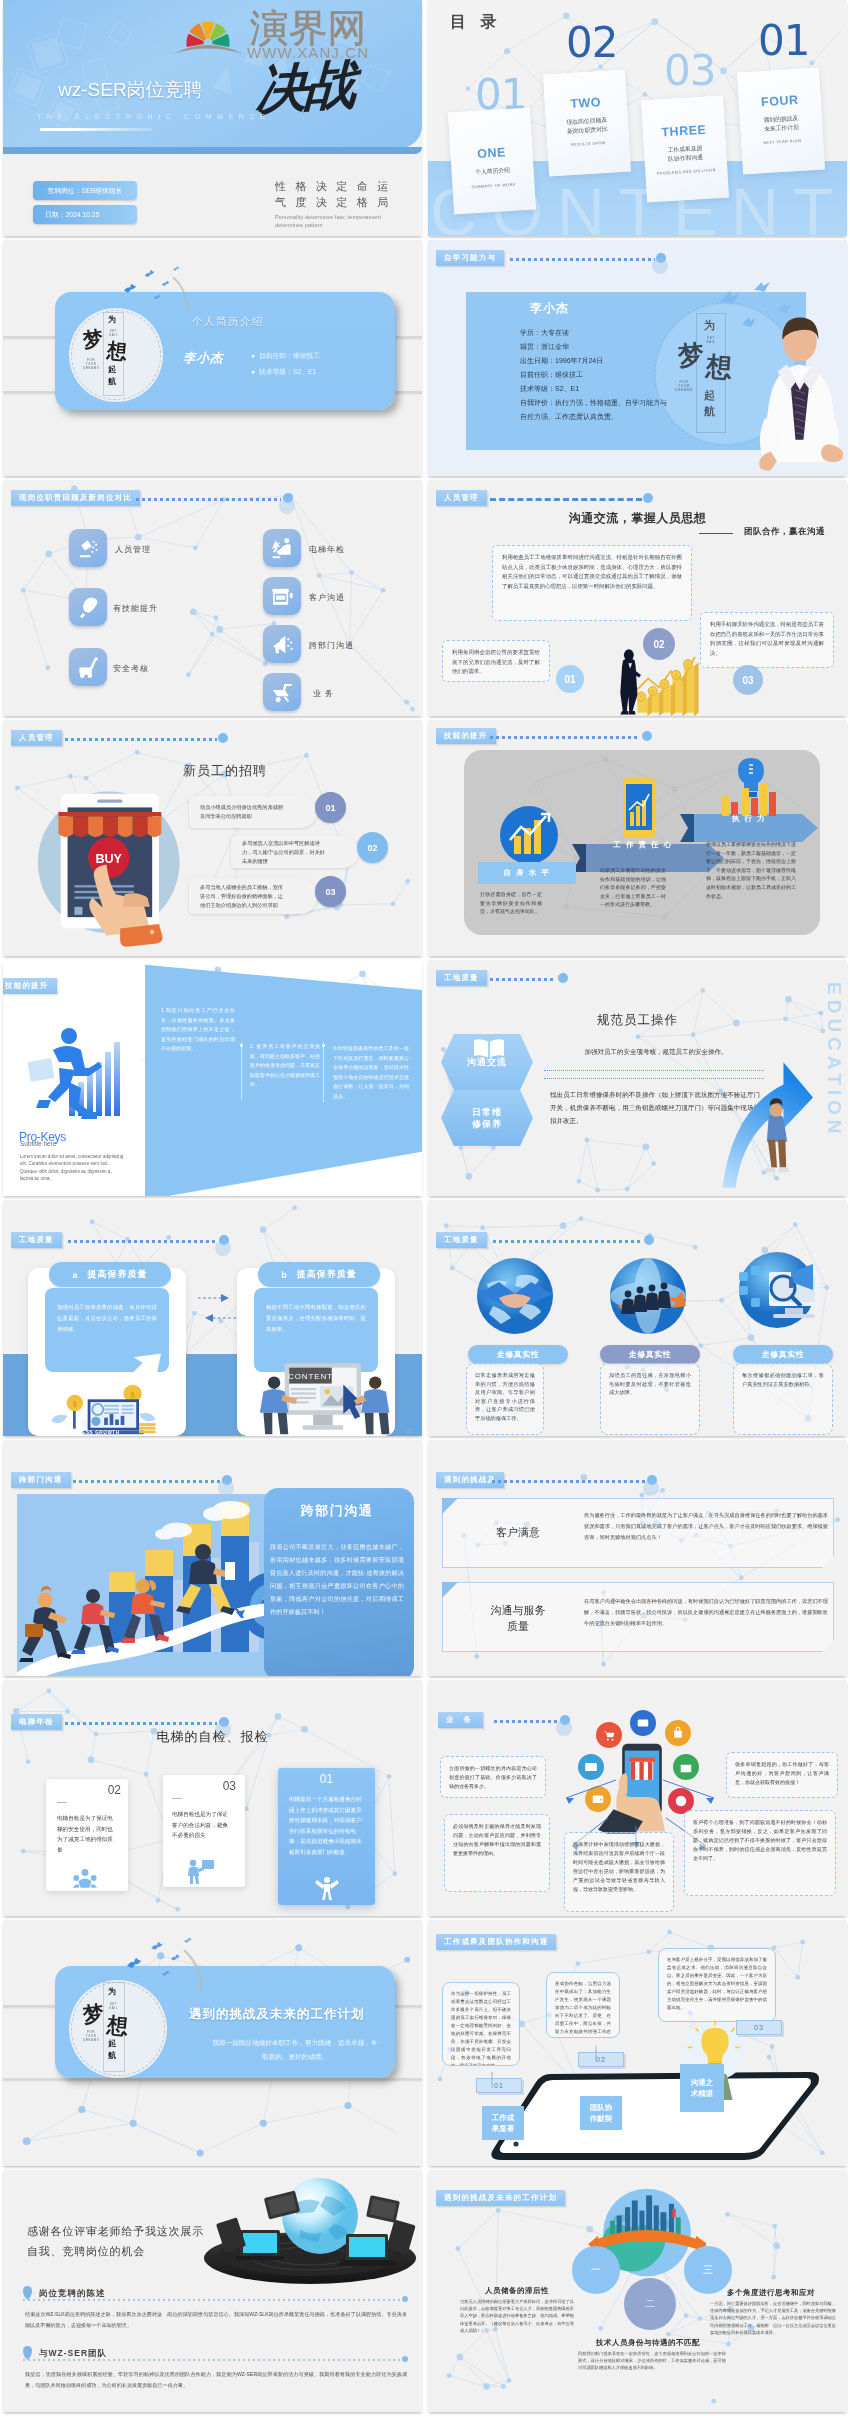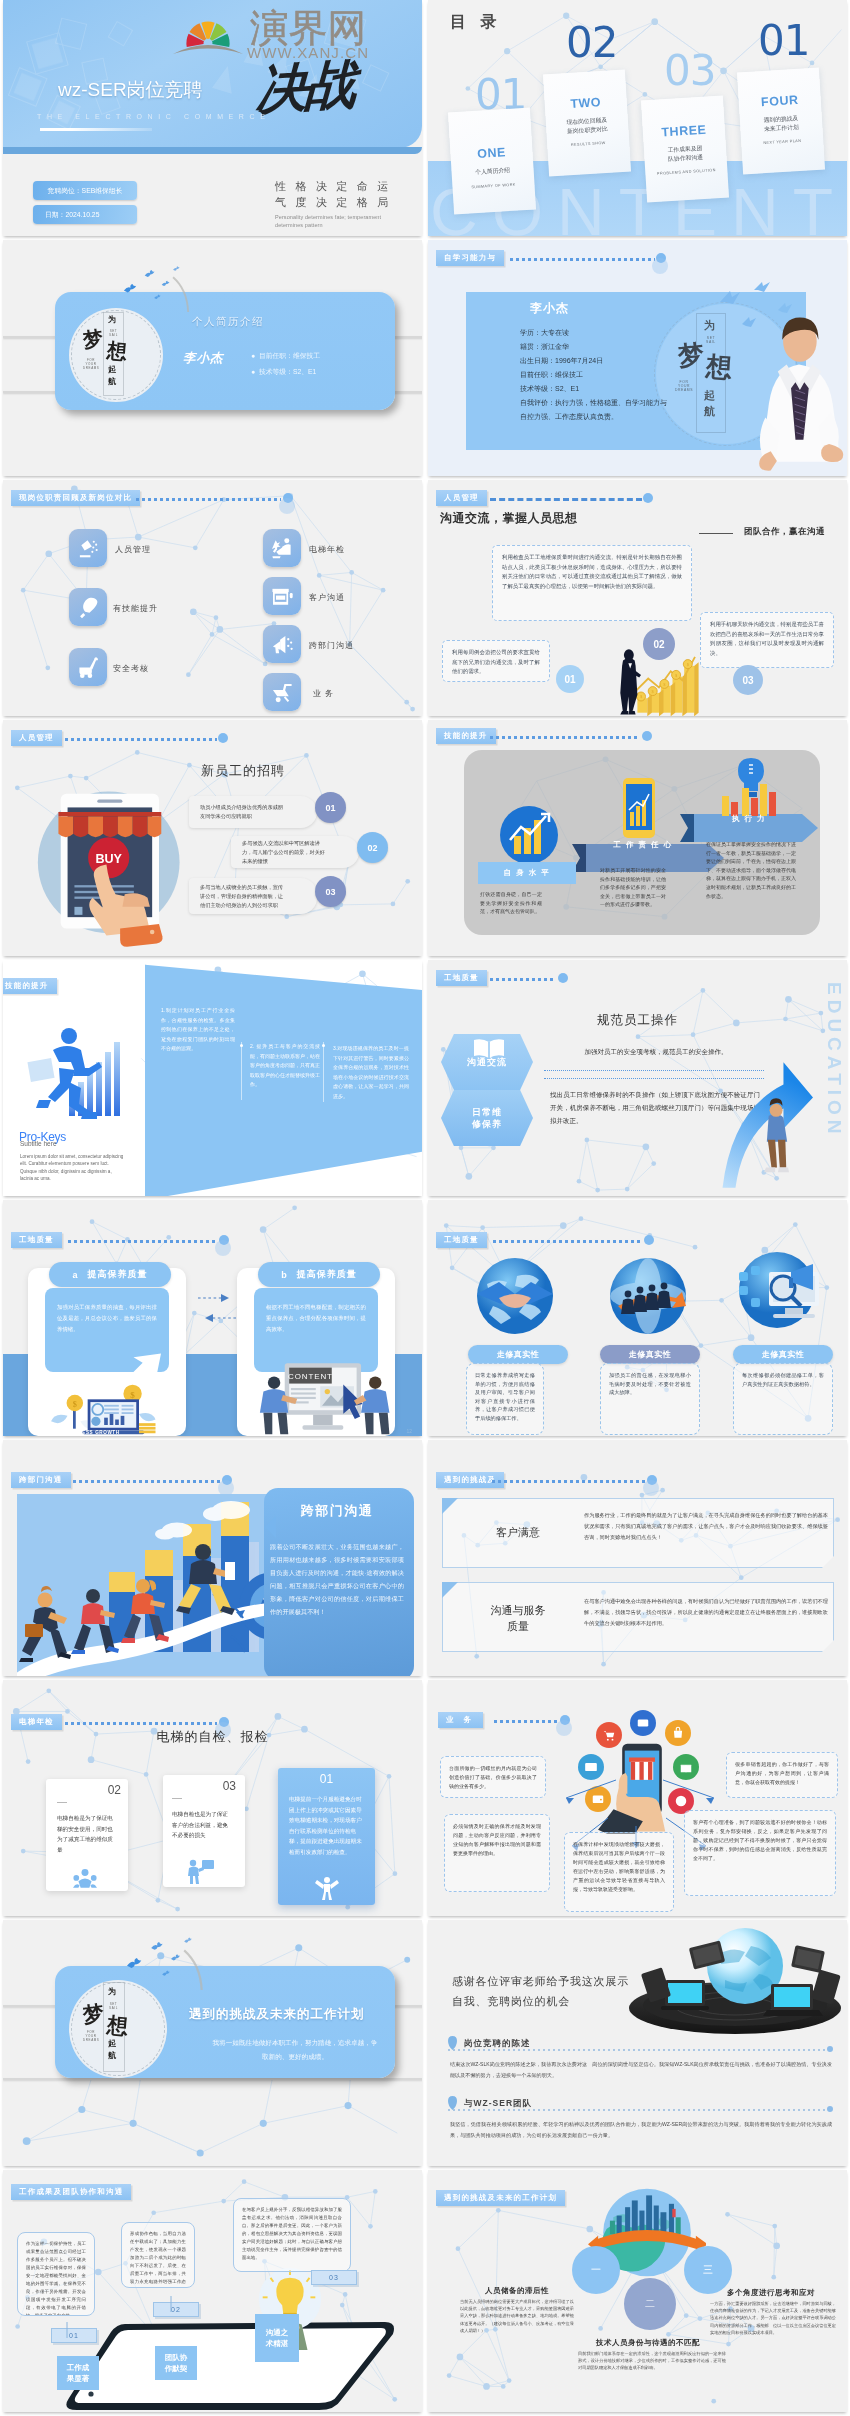--- a/index.html
+++ b/index.html
@@ -89,30 +89,30 @@
 .s4 .dashc{position:absolute;left:226px;top:62px;width:144px;height:144px;border-radius:50%;border:1.2px dashed #8fb9dd;}
 
 
 .s5 .ic{position:absolute;width:38px;height:38px;border-radius:9px;
   background:linear-gradient(150deg,#a6bfe0,#7fb2ea);box-shadow:0 2px 3px rgba(0,0,0,.16);
   display:flex;align-items:center;justify-content:center;}
 .s5 .ic svg{width:23px;height:23px;fill:#fff}
 .s5 .lb{position:absolute;font-size:8px;color:#4b4b4b;letter-spacing:1px;white-space:nowrap}
 
 
-.s6 .ttl{position:absolute;left:12px;right:0;top:30px;text-align:left;font-size:12px;color:#333;font-weight:600;letter-spacing:.5px}
+.s6 .ttl{position:absolute;left:0;right:0;top:30px;text-align:center;font-size:12px;color:#333;font-weight:600;letter-spacing:.5px}
 .s6 .sub{position:absolute;right:22px;top:46px;font-size:8.5px;color:#333;font-weight:600;letter-spacing:.5px}
 .s6 .subl{position:absolute;right:114px;top:53px;width:34px;border-top:1px solid #555}
 .bx{position:absolute;border:1px dashed #9dc4ec;border-radius:5px;background:rgba(255,255,255,.5);
   font-size:5.4px;line-height:9.5px;color:#3f4a57;padding:7px 9px;text-align:justify}
 .s6 .nb{position:absolute;border-radius:50%;display:flex;align-items:center;justify-content:center;
   color:#fff;font-size:10px;font-weight:600}
 
 
-.s7 .ttl{position:absolute;left:198px;top:42px;font-size:13px;color:#3a3a3a;font-weight:400;letter-spacing:1px}
+.s7 .ttl{position:absolute;left:180px;top:42px;font-size:13px;color:#3a3a3a;font-weight:400;letter-spacing:1px}
 .s7 .row{position:absolute;height:32px;border-radius:4px 16px 16px 4px;background:#f2f2f2;box-shadow:0 1px 3px rgba(0,0,0,.12);
   font-size:5.2px;line-height:9px;color:#3d3d3d;padding:6px 30px 6px 11px;display:flex;align-items:center;}
 .s7 .bub{position:absolute;width:30px;height:30px;border-radius:50%;display:flex;align-items:center;justify-content:center;
   color:#fff;font-size:9px;font-weight:600;box-shadow:0 1px 2px rgba(0,0,0,.16)}
 
 
 .s8 .gbox{position:absolute;left:36px;top:30px;width:356px;height:185px;background:#c9c9c9;border-radius:18px}
 .s8 .lbl{position:absolute;height:22px;display:flex;align-items:center;justify-content:center;
   color:#fff;font-size:7.5px;font-weight:600;letter-spacing:1.5px}
 .s8 .tx{position:absolute;font-size:5px;line-height:8.6px;color:#3a3a3a;text-align:justify}
@@ -1717,89 +1717,20 @@
   <div class="sealch" style="left:80px;top:80px;font-size:21px;transform:rotate(-8deg)">梦</div>
   <div class="sealch" style="left:104px;top:92px;font-size:21px;transform:rotate(5deg)">想</div>
   <div class="sealch" style="left:105px;top:118px;font-size:8px;transform:rotate(-4deg)">起</div>
   <div class="sealch" style="left:105px;top:130px;font-size:8px;transform:rotate(-4deg)">航</div>
   <div class="sealen" style="left:104px;top:82px;width:13px">SET SAIL</div>
   <div class="sealen" style="left:80px;top:110px;width:16px">FOR YOUR DREAMS</div>
   <div class="ttl">遇到的挑战及未来的工作计划</div>
   <div class="sub">我将一如既往地做好本职工作，努力踏雄，追求卓越，争取新的、更好的成绩。</div>
 </div>
 
-<div class="slide s19">
-  <svg style="position:absolute;right:2px;top:6px;width:220px;height:112px" viewBox="0 0 220 112">
-    <defs>
-          <radialGradient id="gg19" cx="0.35" cy="0.3">
-            <stop offset="0" stop-color="#ffffff"></stop>
-            <stop offset="0.5" stop-color="#ccf0ff"></stop>
-            <stop offset="1" stop-color="#5fc0e8"></stop>
-          </radialGradient>
-    <linearGradient id="pl19" x1="0" y1="0" x2="0" y2="1">
-            <stop offset="0" stop-color="#3a3a3a"></stop>
-            <stop offset="1" stop-color="#141414"></stop>
-          </linearGradient>
-        </defs>
-    <ellipse cx="110" cy="82" rx="106" ry="26" fill="url(#pl19)"></ellipse>
-    <ellipse cx="110" cy="79" rx="92" ry="21" fill="#262626"></ellipse>
-    <g fill="none" stroke="#3c3c3c" stroke-width="1">
-          <ellipse cx="110" cy="80" rx="60" ry="14"></ellipse>
-          <ellipse cx="110" cy="80" rx="40" ry="9"></ellipse>
-        </g>
-    <circle cx="120" cy="40" r="38" fill="url(#gg19)"></circle>
-    <g fill="#2e9fd0" opacity=".45" transform="translate(-2,-4)">
-          <path d="M96 32 q14-8 26-2 l-6 10 l-18 2z"></path>
-          <path d="M128 24 q14 2 20 12 l-12 8 l-14-10z"></path>
-    <path d="M102 58 q14 6 22 2 l-4 10 l-18-4z"></path>
-          <path d="M136 52 q12 2 14 10 l-12 6 l-8-10z"></path>
-        </g>
-    <g>
-          <rect x="40" y="54" width="40" height="26" rx="2" fill="#2e2e2e"></rect>
-          <rect x="43" y="57" width="34" height="20" fill="#3fd2f5"></rect>
-    <rect x="36" y="80" width="48" height="4" rx="2" fill="#1c1c1c"></rect>
-        </g>
-    <g>
-          <rect x="146" y="58" width="42" height="26" rx="2" fill="#303030"></rect>
-          <rect x="149" y="61" width="36" height="20" fill="#3fd2f5"></rect>
-    <path d="M142 84 h52 l4 6 h-60z" fill="#1c1c1c"></path>
-        </g>
-    <g>
-          <rect x="66" y="18" width="32" height="22" rx="2" fill="#343434" transform="rotate(-14 82 29)"></rect>
-    <rect x="69" y="21" width="26" height="16" fill="#4a4a4a" transform="rotate(-14 82 29)"></rect>
-        </g>
-    <g>
-          <rect x="168" y="22" width="30" height="22" rx="2" fill="#343434" transform="rotate(12 183 33)"></rect>
-    <rect x="171" y="25" width="24" height="16" fill="#4a4a4a" transform="rotate(12 183 33)"></rect>
-        </g>
-    <g>
-          <rect x="20" y="44" width="22" height="30" rx="2" fill="#2e2e2e" transform="rotate(-18 31 59)"></rect>
-        </g>
-    <g>
-          <rect x="190" y="46" width="22" height="30" rx="2" fill="#2e2e2e" transform="rotate(16 201 61)"></rect>
-        </g>
-  </svg>
-  <div class="t1">感谢各位评审老师给予我这次展示</div>
-  <div class="t2">自我、竞聘岗位的机会</div>
-  <svg class="pin" style="top:116px" viewBox="0 0 9 14">
-    <path d="M4.5 0 q4.5 0 4.5 5 q0 5 -4.5 9 q-4.5-4 -4.5-9 q0-5 4.5-5z" fill="#7fb5e6"></path>
-      </svg>
-  <div class="hh" style="top:118px">岗位竞聘的陈述</div>
-  <div class="dl" style="top:129px;width:382px"></div>
-  <div class="dd" style="left:399px;top:126px"></div>
-  <div class="pp" style="top:139px">结束这次WZ-SLK岗位竞聘的陈述之际，我替再次永达费对这　岗位的深切岗世与坚定信心。我深知WZ-SLK岗位所承载策责任与挑战，也准备好了以满腔热情、专业决发能以及不懈的努力，去迎接每一个未知的明天。</div>
-  <svg class="pin" style="top:176px" viewBox="0 0 9 14">
-    <path d="M4.5 0 q4.5 0 4.5 5 q0 5 -4.5 9 q-4.5-4 -4.5-9 q0-5 4.5-5z" fill="#7fb5e6"></path>
-      </svg>
-  <div class="hh" style="top:178px">与WZ-SER团队</div>
-  <div class="dl" style="top:189px;width:382px"></div>
-  <div class="dd" style="left:399px;top:186px"></div>
-  <div class="pp" style="top:199px">我坚信，凭借我在相关领域积累的经验、年轻学习的精神以及优秀的团队合作能力，我定能为WZ-SER岗位带来新的活力与突破。我期待着将我的专业能力转化为实践成果，与团队共同推动项目的成功，为公司的长远发展贡献自己一份力量。</div>
-</div>
-
 <div class="slide s18">
   <svg class="netsvg" viewBox="0 0 425 249">
         <g stroke="#cbdeef" stroke-width="0.7" fill="none">
           <path d="M287 28 L245 12"></path>
           <path d="M287 28 L224 32"></path>
           <path d="M287 28 L351 28"></path>
           <path d="M261 206 L217 223"></path>
           <path d="M261 206 L302 172"></path>
           <path d="M261 206 L287 148"></path>
           <path d="M349 128 L346 139"></path>
@@ -1894,20 +1825,89 @@
 术精湛</div>
   <svg style="position:absolute;left:40px;top:110px;width:300px;height:80px" viewBox="0 0 300 80">
     <g stroke="#8ab4dd" stroke-width="1" fill="none">
       <path d="M24 58 L24 42"></path>
           <path d="M128 32 L128 16"></path>
           <path d="M278 0 L278 -8"></path>
         </g>
   </svg>
 </div>
 
+<div class="slide s19">
+  <svg style="position:absolute;right:2px;top:6px;width:220px;height:112px" viewBox="0 0 220 112">
+    <defs>
+          <radialGradient id="gg19" cx="0.35" cy="0.3">
+            <stop offset="0" stop-color="#ffffff"></stop>
+            <stop offset="0.5" stop-color="#ccf0ff"></stop>
+            <stop offset="1" stop-color="#5fc0e8"></stop>
+          </radialGradient>
+    <linearGradient id="pl19" x1="0" y1="0" x2="0" y2="1">
+            <stop offset="0" stop-color="#3a3a3a"></stop>
+            <stop offset="1" stop-color="#141414"></stop>
+          </linearGradient>
+        </defs>
+    <ellipse cx="110" cy="82" rx="106" ry="26" fill="url(#pl19)"></ellipse>
+    <ellipse cx="110" cy="79" rx="92" ry="21" fill="#262626"></ellipse>
+    <g fill="none" stroke="#3c3c3c" stroke-width="1">
+          <ellipse cx="110" cy="80" rx="60" ry="14"></ellipse>
+          <ellipse cx="110" cy="80" rx="40" ry="9"></ellipse>
+        </g>
+    <circle cx="120" cy="40" r="38" fill="url(#gg19)"></circle>
+    <g fill="#2e9fd0" opacity=".45" transform="translate(-2,-4)">
+          <path d="M96 32 q14-8 26-2 l-6 10 l-18 2z"></path>
+          <path d="M128 24 q14 2 20 12 l-12 8 l-14-10z"></path>
+    <path d="M102 58 q14 6 22 2 l-4 10 l-18-4z"></path>
+          <path d="M136 52 q12 2 14 10 l-12 6 l-8-10z"></path>
+        </g>
+    <g>
+          <rect x="40" y="54" width="40" height="26" rx="2" fill="#2e2e2e"></rect>
+          <rect x="43" y="57" width="34" height="20" fill="#3fd2f5"></rect>
+    <rect x="36" y="80" width="48" height="4" rx="2" fill="#1c1c1c"></rect>
+        </g>
+    <g>
+          <rect x="146" y="58" width="42" height="26" rx="2" fill="#303030"></rect>
+          <rect x="149" y="61" width="36" height="20" fill="#3fd2f5"></rect>
+    <path d="M142 84 h52 l4 6 h-60z" fill="#1c1c1c"></path>
+        </g>
+    <g>
+          <rect x="66" y="18" width="32" height="22" rx="2" fill="#343434" transform="rotate(-14 82 29)"></rect>
+    <rect x="69" y="21" width="26" height="16" fill="#4a4a4a" transform="rotate(-14 82 29)"></rect>
+        </g>
+    <g>
+          <rect x="168" y="22" width="30" height="22" rx="2" fill="#343434" transform="rotate(12 183 33)"></rect>
+    <rect x="171" y="25" width="24" height="16" fill="#4a4a4a" transform="rotate(12 183 33)"></rect>
+        </g>
+    <g>
+          <rect x="20" y="44" width="22" height="30" rx="2" fill="#2e2e2e" transform="rotate(-18 31 59)"></rect>
+        </g>
+    <g>
+          <rect x="190" y="46" width="22" height="30" rx="2" fill="#2e2e2e" transform="rotate(16 201 61)"></rect>
+        </g>
+  </svg>
+  <div class="t1">感谢各位评审老师给予我这次展示</div>
+  <div class="t2">自我、竞聘岗位的机会</div>
+  <svg class="pin" style="top:116px" viewBox="0 0 9 14">
+    <path d="M4.5 0 q4.5 0 4.5 5 q0 5 -4.5 9 q-4.5-4 -4.5-9 q0-5 4.5-5z" fill="#7fb5e6"></path>
+      </svg>
+  <div class="hh" style="top:118px">岗位竞聘的陈述</div>
+  <div class="dl" style="top:129px;width:382px"></div>
+  <div class="dd" style="left:399px;top:126px"></div>
+  <div class="pp" style="top:139px">结束这次WZ-SLK岗位竞聘的陈述之际，我替再次永达费对这　岗位的深切岗世与坚定信心。我深知WZ-SLK岗位所承载策责任与挑战，也准备好了以满腔热情、专业决发能以及不懈的努力，去迎接每一个未知的明天。</div>
+  <svg class="pin" style="top:176px" viewBox="0 0 9 14">
+    <path d="M4.5 0 q4.5 0 4.5 5 q0 5 -4.5 9 q-4.5-4 -4.5-9 q0-5 4.5-5z" fill="#7fb5e6"></path>
+      </svg>
+  <div class="hh" style="top:178px">与WZ-SER团队</div>
+  <div class="dl" style="top:189px;width:382px"></div>
+  <div class="dd" style="left:399px;top:186px"></div>
+  <div class="pp" style="top:199px">我坚信，凭借我在相关领域积累的经验、年轻学习的精神以及优秀的团队合作能力，我定能为WZ-SER岗位带来新的活力与突破。我期待着将我的专业能力转化为实践成果，与团队共同推动项目的成功，为公司的长远发展贡献自己一份力量。</div>
+</div>
+
 <div class="slide s20">
   <svg class="netsvg" viewBox="0 0 425 246">
         <g stroke="#cbdeef" stroke-width="0.7" fill="none">
           <path d="M164 60 L210 98"></path>
           <path d="M164 60 L234 96"></path>
           <path d="M164 60 L71 41"></path>
           <path d="M76 220 L82 214"></path>
           <path d="M76 220 L59 220"></path>
           <path d="M76 220 L32 190"></path>
           <path d="M244 167 L262 148"></path>

